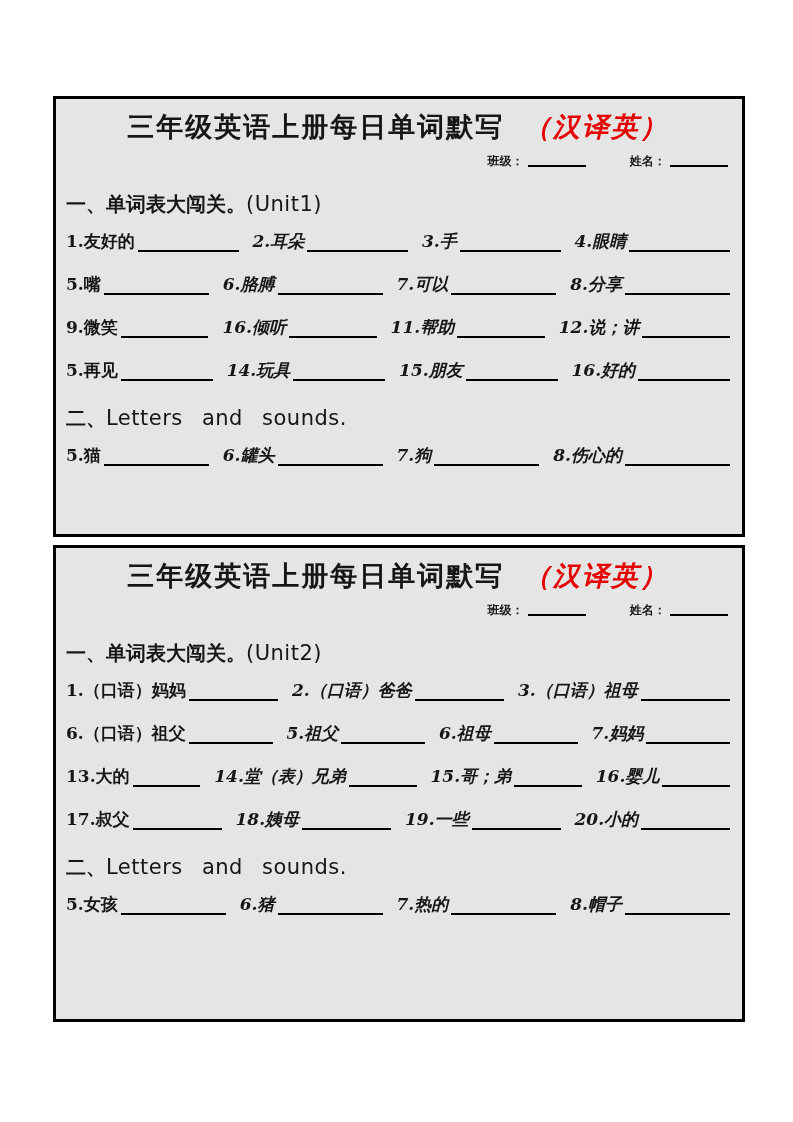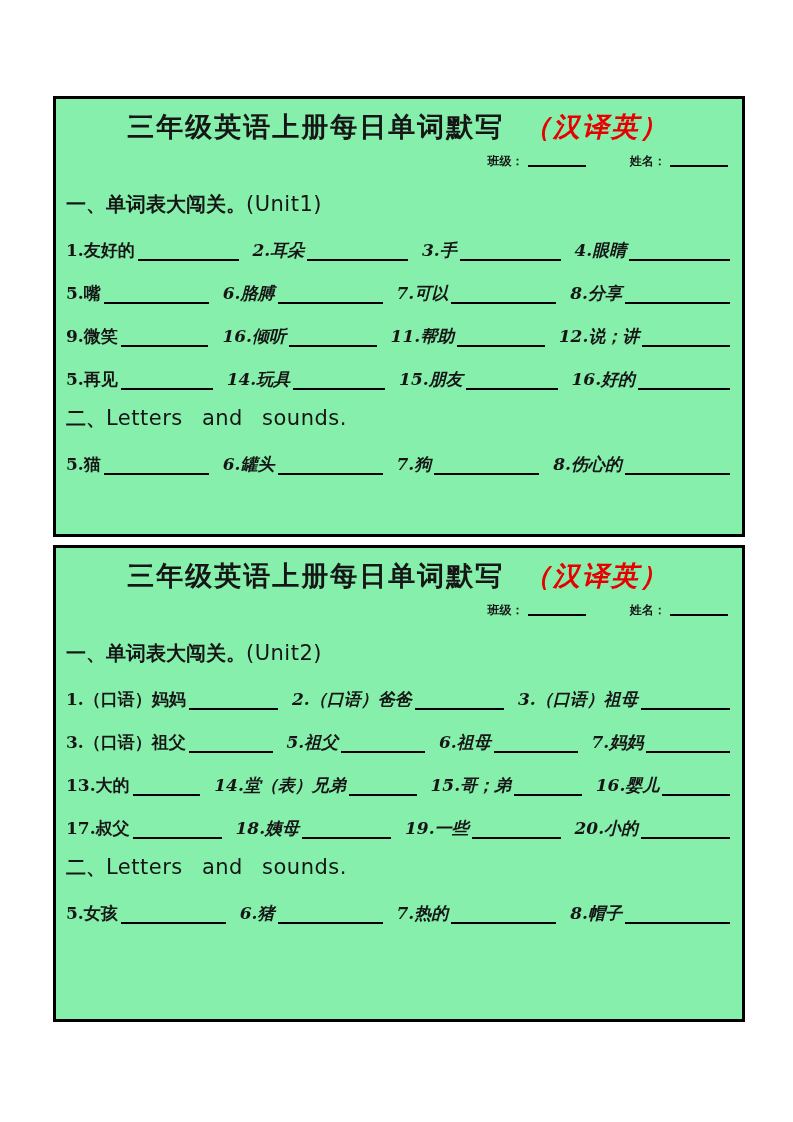--- a/index.html
+++ b/index.html
@@ -3,21 +3,21 @@
 <meta charset="utf-8">
 <style>
   html,body{margin:0;padding:0;}
   body{
     width:793px;height:1122px;background:#ffffff;position:relative;
     font-family:"DejaVu Sans","Liberation Sans",sans-serif;
     color:#161616;overflow:hidden;
   }
   .sheet{
     position:absolute;left:53px;width:692px;box-sizing:border-box;
-    border:3px solid #000;background:#86efac;padding:4px 12px 0 10px;
+    border:3px solid #000;background:#e5e5e5;padding:4px 12px 0 10px;
   }
   .sheet-1{top:96px;height:441px;}
   .sheet-2{top:545px;height:477px;}
 
   .title-row{
     text-align:center;font-size:27px;font-weight:700;
     margin-top:6px;letter-spacing:2px;white-space:nowrap;
   }
   .title-main{font-family:"DejaVu Serif","Liberation Serif",serif;}
   .title-note{
@@ -39,21 +39,21 @@
   .section-heading{
     font-size:20px;font-weight:700;margin:10px 0 2px 0;height:30px;
     font-family:"DejaVu Serif","Liberation Serif",serif;
   }
   .section-heading .h-en{
     font-family:"DejaVu Sans","Liberation Sans",sans-serif;
     font-weight:400;font-size:21px;word-spacing:12px;letter-spacing:0.5px;
   }
 
   .word-row{
-    display:flex;align-items:flex-end;height:43px;
+    display:flex;align-items:center;height:43px;
     padding-bottom:5px;box-sizing:border-box;
   }
   .cell{display:flex;flex:1 1 auto;align-items:flex-end;min-width:0;}
   .cell + .cell{margin-left:14px;font-style:italic;}
   .lab{
     white-space:nowrap;font-size:17px;font-weight:700;line-height:1.15;
     font-family:"DejaVu Serif","Liberation Serif",serif;
   }
   .blank{
     flex:1 1 34px;min-width:26px;height:3px;
@@ -205,21 +205,21 @@
             <span class="lab">2.（口语）爸爸</span>
             <span class="blank"></span>
           </div>
           <div class="cell">
             <span class="lab">3.（口语）祖母</span>
             <span class="blank"></span>
           </div>
         </div>
         <div class="word-row">
           <div class="cell">
-            <span class="lab">3.（口语）祖父</span>
+            <span class="lab">6.（口语）祖父</span>
             <span class="blank"></span>
           </div>
           <div class="cell">
             <span class="lab">5.祖父</span>
             <span class="blank"></span>
           </div>
           <div class="cell">
             <span class="lab">6.祖母</span>
             <span class="blank"></span>
           </div>

